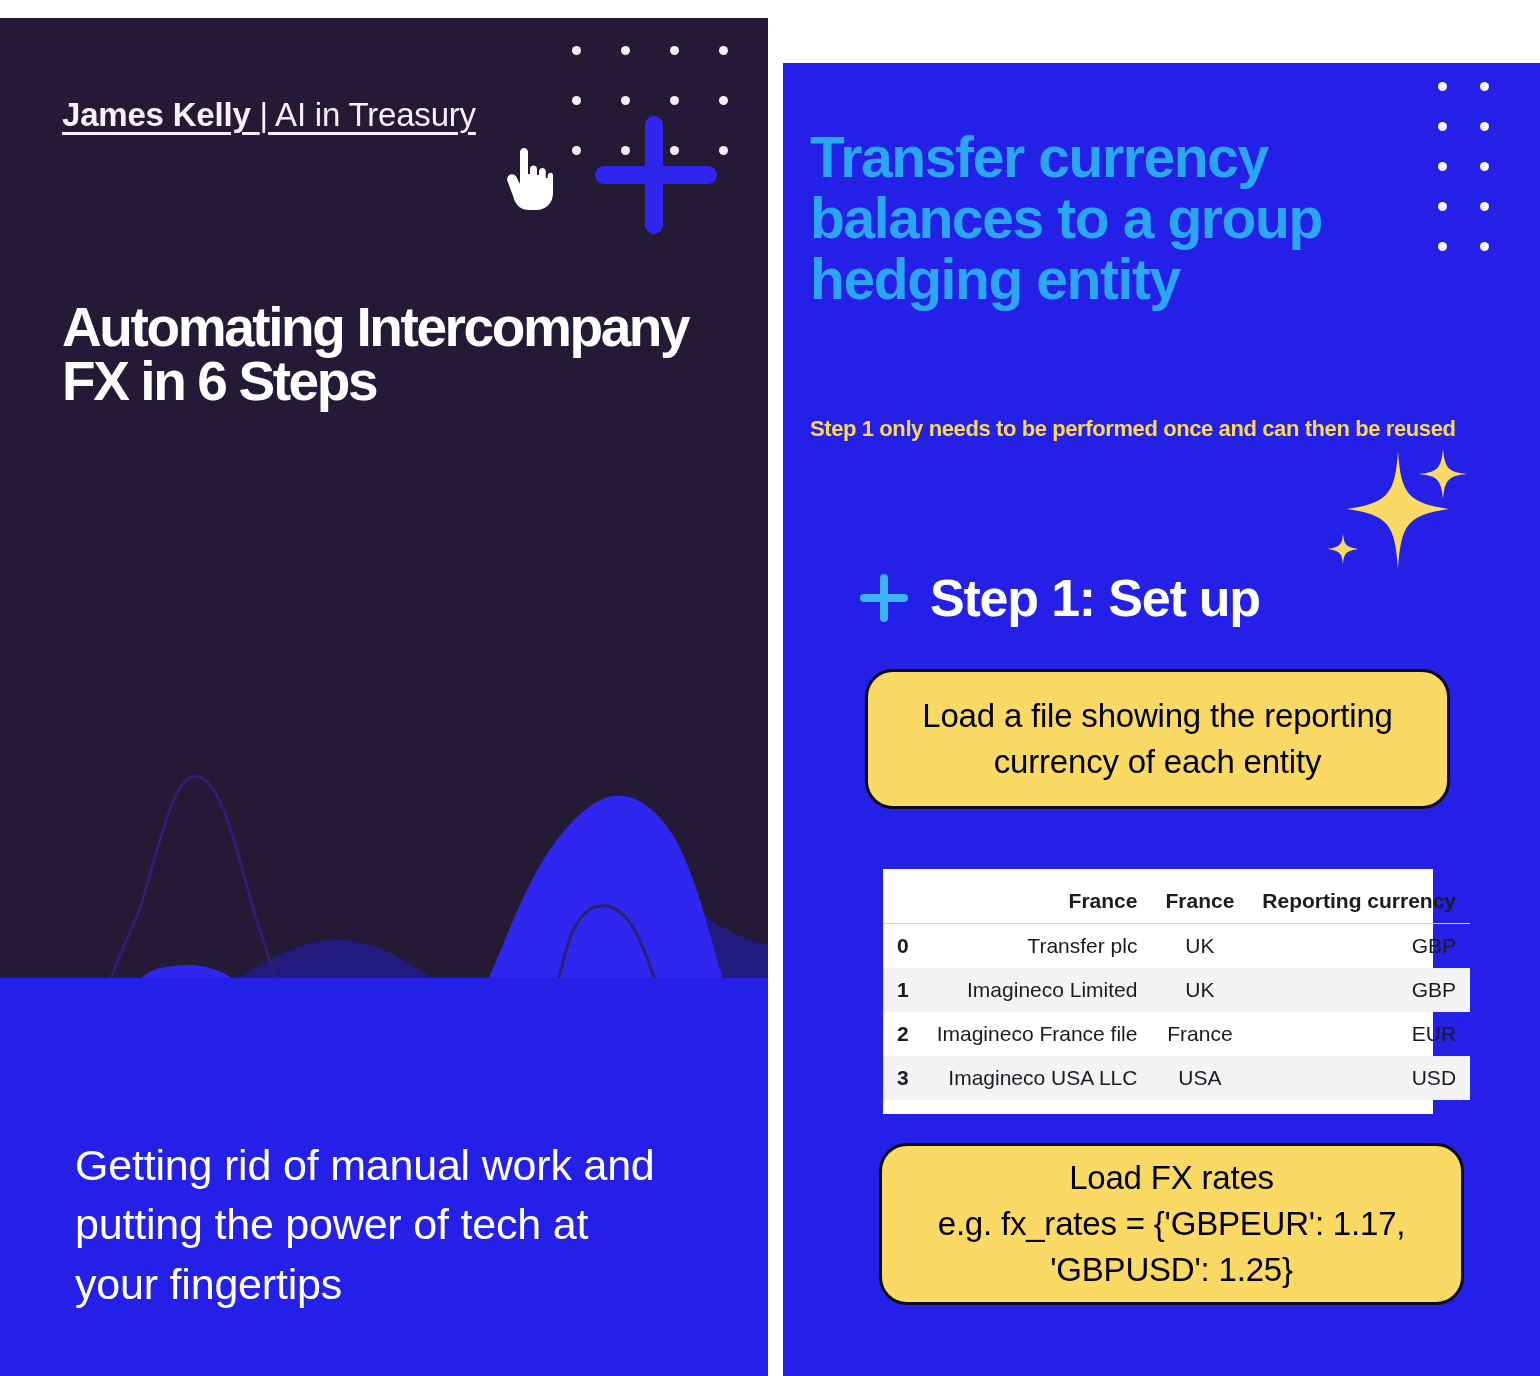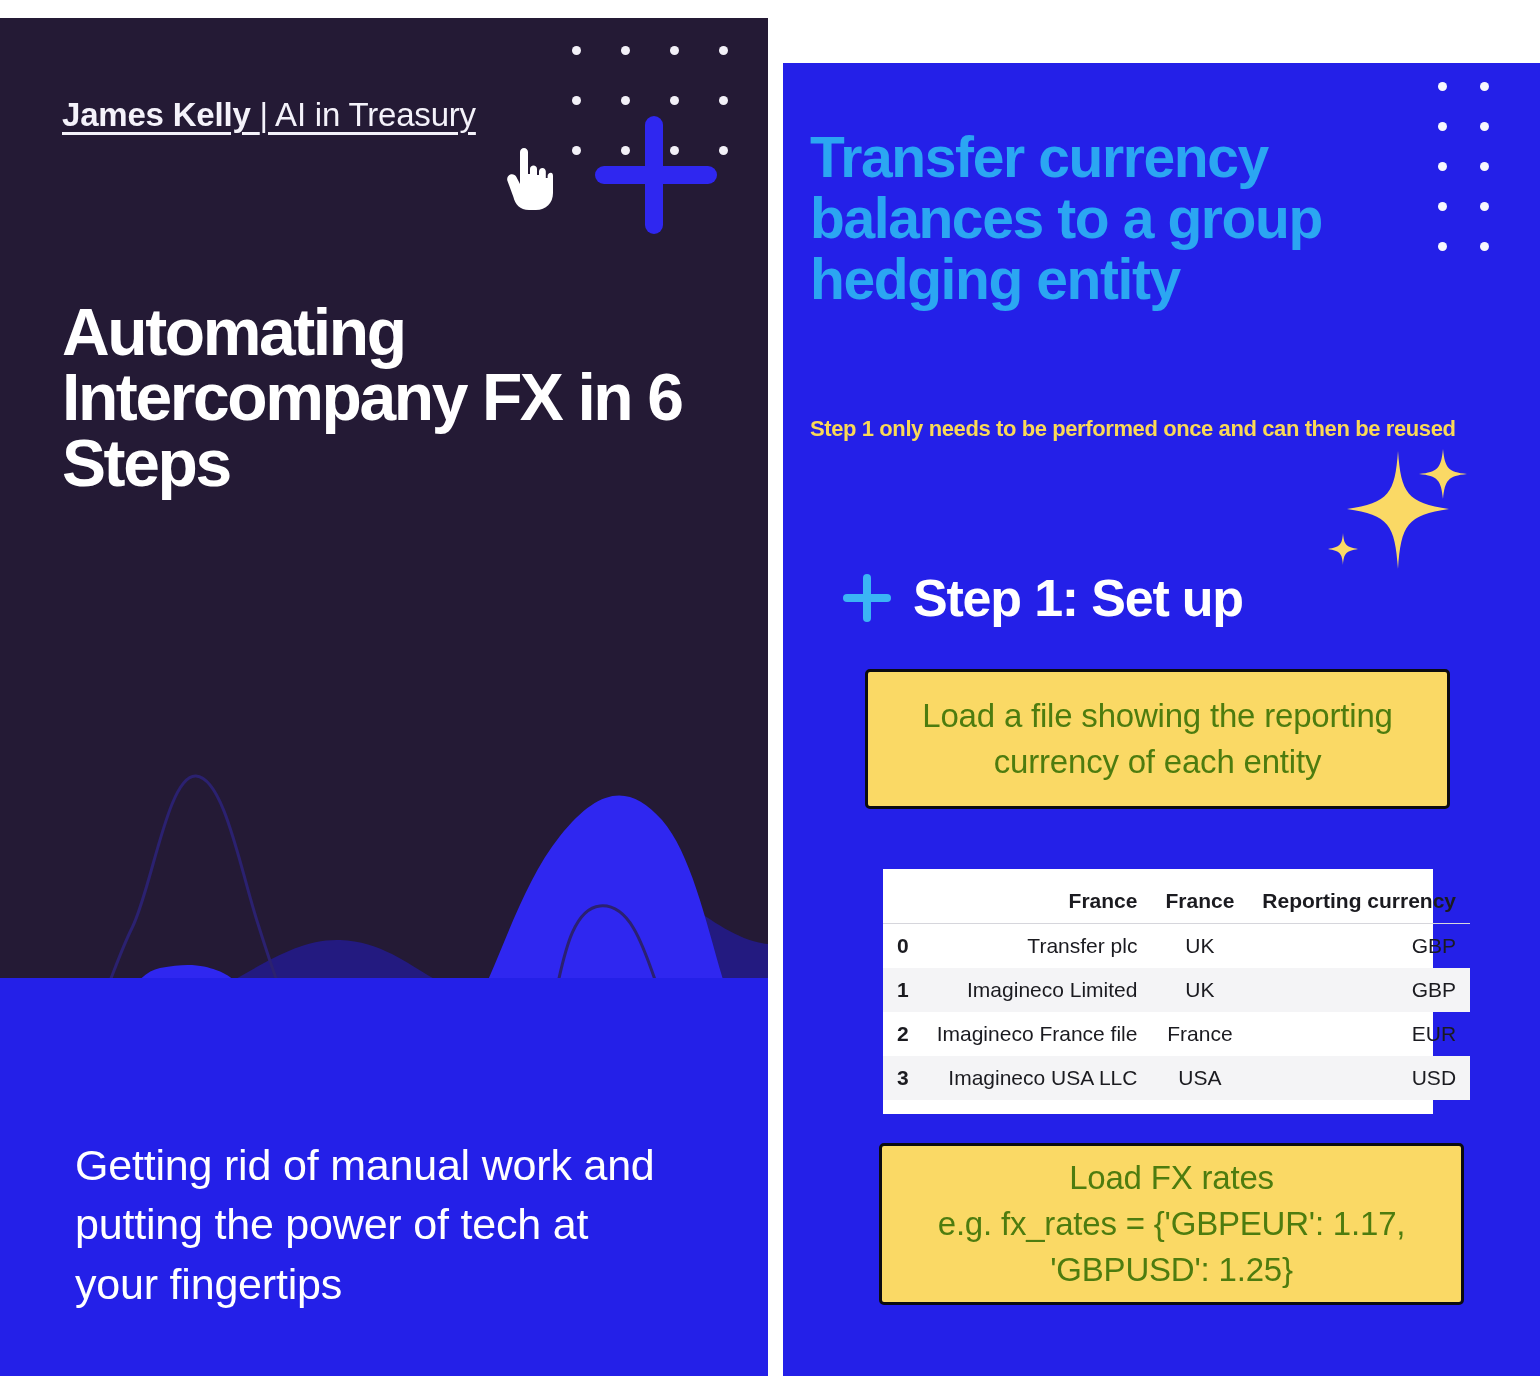--- a/index.html
+++ b/index.html
@@ -102,21 +102,21 @@
     width: 122px; height: 18px;
     background: #2f27f0;
     border-radius: 9px;
   }
 
   .title-main {
     position: absolute;
     left: 62px;
     top: 282px;
     width: 680px;
-    font-size: 66px;
+    font-size: 55px;
     line-height: 0.99;
     font-weight: bold;
     color: #ffffff;
     letter-spacing: -2.4px;
   }
 
   .wave-wrap {
     position: absolute;
     left: 0;
     top: 620px;
@@ -188,21 +188,21 @@
   .sparkles {
     position: absolute;
     left: 540px;
     top: 378px;
     width: 165px;
     height: 135px;
   }
 
   .step-row {
     position: absolute;
-    left: 60px;
+    left: 77px;
     top: 505px;
     display: flex;
     align-items: center;
     gap: 22px;
   }
   .plus-small {
     position: relative;
     width: 48px;
     height: 48px;
     flex: none;
@@ -226,22 +226,22 @@
     font-weight: bold;
     color: #ffffff;
     letter-spacing: -1.2px;
     white-space: nowrap;
   }
 
   .card {
     position: absolute;
     background: #fad965;
     border: 3px solid #0b0b10;
-    border-radius: 5px;
-    color: #4d7c0f;
+    border-radius: 28px;
+    color: #000000;
     display: flex;
     align-items: center;
     justify-content: center;
     text-align: center;
     font-size: 33px;
     line-height: 1.4;
     letter-spacing: -0.2px;
     padding: 24px 22px;
   }
   .card-1 {

